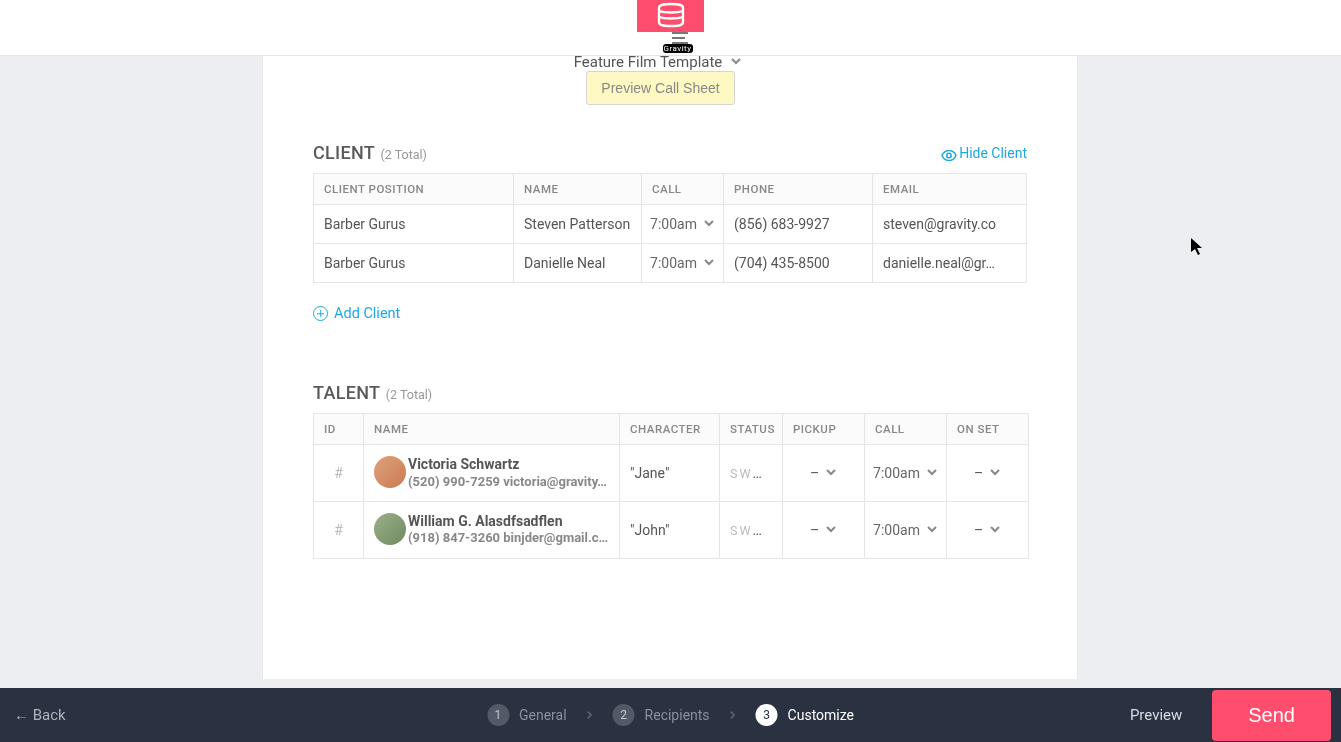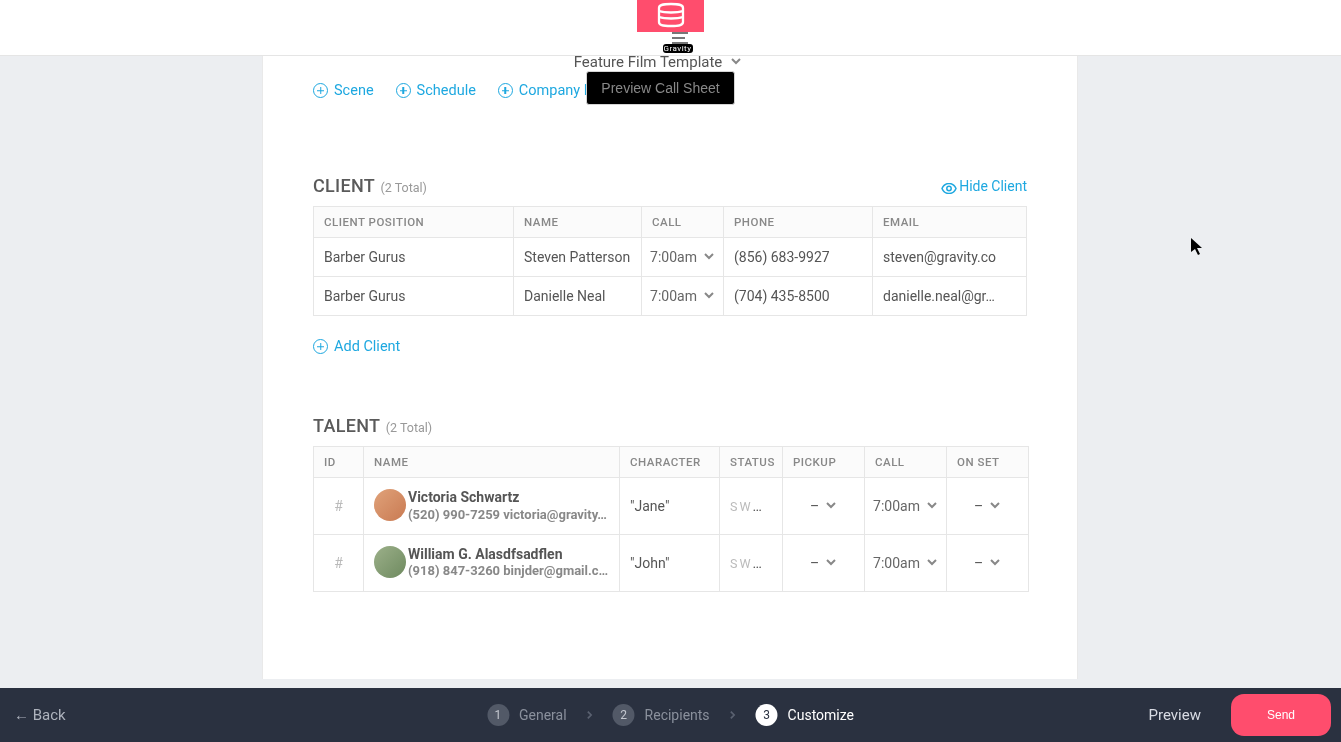--- a/index.html
+++ b/index.html
@@ -61,21 +61,21 @@
     color: #555;
     font-size: 15px;
     display:flex;align-items:center;gap:8px;
     cursor:pointer;
     margin-right: 25px;
   }
   .btn-preview-cs {
     margin-right: 20px;
     border:1px solid #d5d5d5;
     color:#888;
-    background:#000000;
+    background:#fef9c3;
     padding:8px 14px;
     font-size:14px;
     border-radius:3px;
     cursor:pointer;
   }
   .chev { display:inline-block; }
   .chev svg{width:12px;height:12px;stroke:#888;fill:none;stroke-width:2;}
 
   
   .workspace {
@@ -222,21 +222,21 @@
     display:flex;align-items:center;justify-content:center;
     font-size:12px;
   }
   .step.active .step-num{background:#fff;color:#2a3140;}
   .step.active .step-lab{color:#fff;}
   .step-chev svg{width:10px;height:10px;stroke:#5a6170;fill:none;stroke-width:2;}
   .footer-right{margin-left:auto;display:flex;align-items:center;gap:30px;margin-right:10px;}
   .preview-link{color:#d8dbe3;font-size:15px;cursor:pointer;}
   .send-btn{
     background:#ff4d6d;color:#fff;border:none;
-    padding:14px 36px;font-size:12px;border-radius:13px;cursor:pointer;
+    padding:14px 36px;font-size:20px;border-radius:4px;cursor:pointer;
   }
 
   
   .cursor {
     position:absolute;
     left:1191px;top:238px;
     width:14px;height:18px;
     z-index:50;
     pointer-events:none;
   }
@@ -266,34 +266,20 @@
           <polyline points="2,4 6,8 10,4"></polyline>
         </svg></span>
   </div>
   <button class="btn-preview-cs">Preview Call Sheet</button>
 </div>
 
 <div class="workspace">
   <div class="sheet">
     <div class="inner">
 
-      <div class="add-row">
-        <div class="add-link">
-          <span class="plus-circ"></span>
-          <span>Scene</span>
-        </div>
-        <div class="add-link">
-          <span class="plus-circ"></span>
-          <span>Schedule</span>
-        </div>
-        <div class="add-link">
-          <span class="plus-circ"></span>
-          <span>Company Move</span>
-        </div>
-      </div>
 
       <div class="section-head first">
         <div>
           <span class="section-title">CLIENT</span>
           <span class="section-count">(2  Total)</span>
         </div>
         <div class="hide-link">
           <span class="eye"><svg viewBox="0 0 16 11">
                 <path d="M1 5.5C2.5 2 5 .5 8 .5s5.5 1.5 7 5c-1.5 3.5-4 5-7 5s-5.5-1.5-7-5z"></path>
                 <circle cx="8" cy="5.5" r="2.2"></circle>

